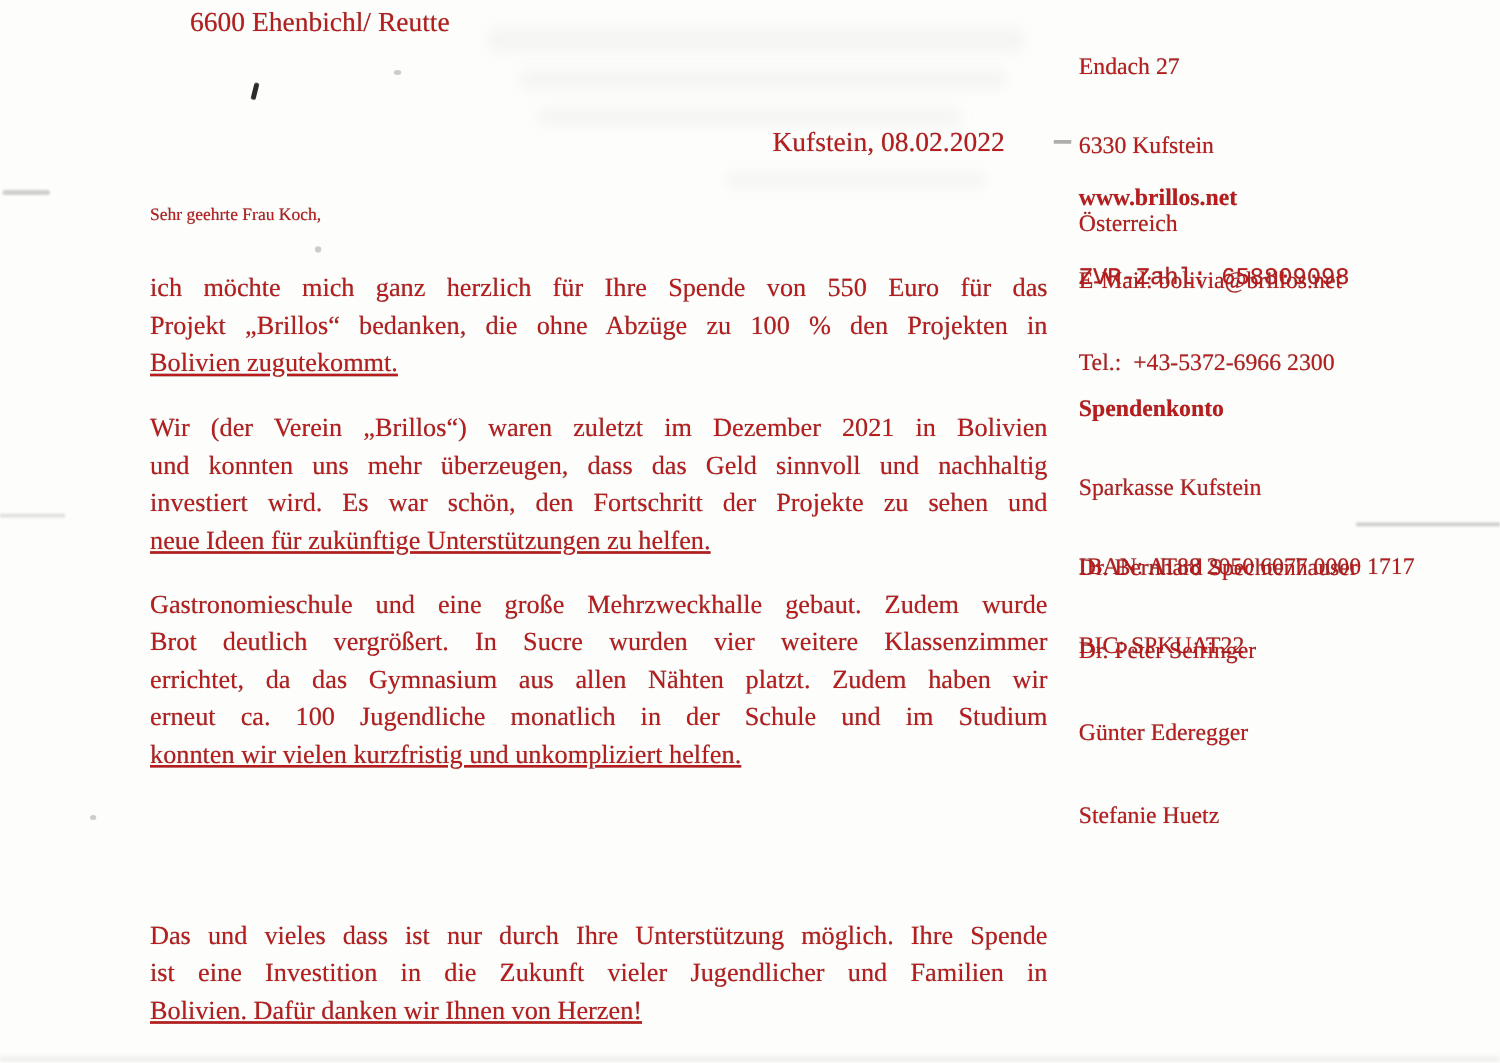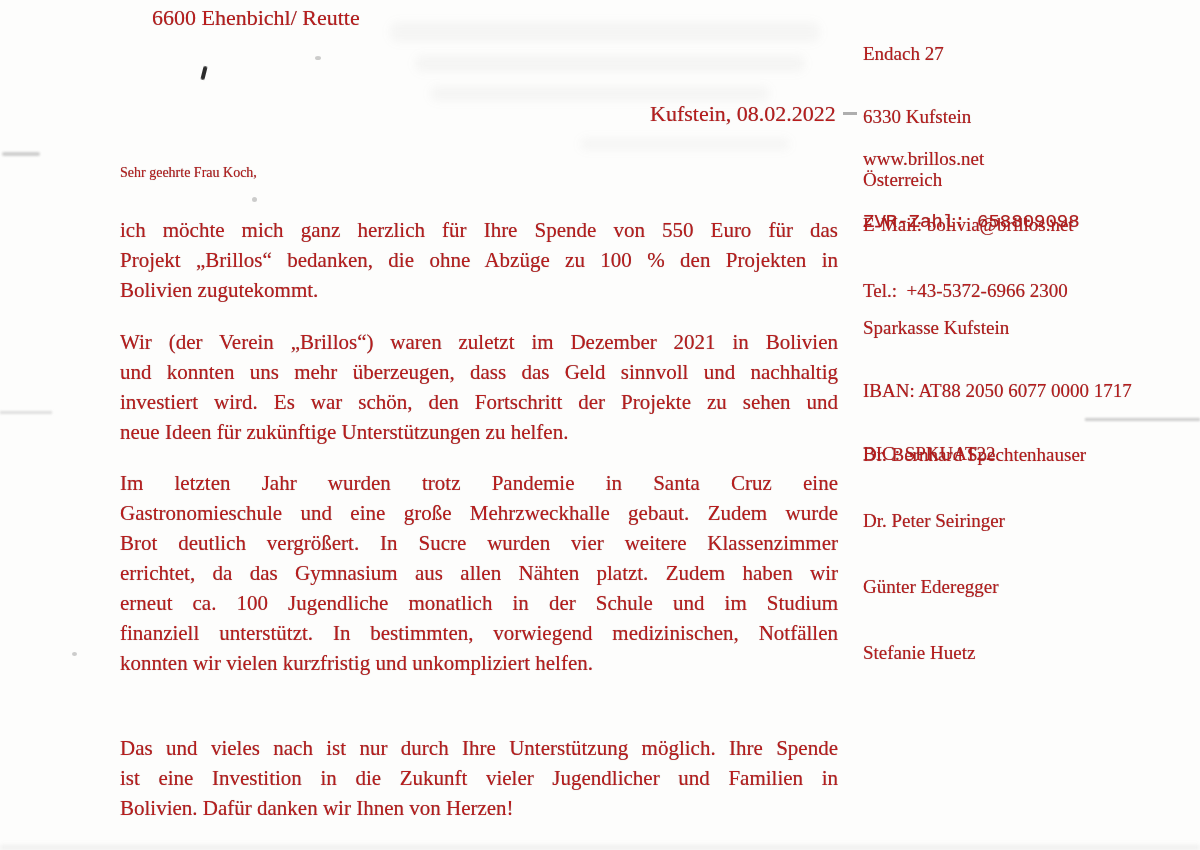--- a/index.html
+++ b/index.html
@@ -15,41 +15,41 @@
     background: #fdfdfc;
     color: #1c1c1c;
   }
   .abs { position: absolute; }
   .scan-text {
     color: #b91c1c;
     text-shadow: 0 0 0.7px rgba(40,40,40,0.55);
   }
   
   .sender-line { left: 152px; top: 5px; font-size: 22px; white-space: nowrap; }
-  .date-line   { left: 618px; top: 101px; font-size: 22px; white-space: nowrap; margin-left: 32px; }
+  .date-line   { left: 618px; top: 101px; font-size: 22px; white-space: nowrap; }
   .salutation  { left: 120px; top: 165px; font-size: 14px; white-space: nowrap; }
   .para {
     left: 120px; width: 718px;
     font-size: 21px; line-height: 30px;
   }
   .para .line { text-align: justify; text-align-last: justify; }
-  .para .line.last { text-align-last: left; }
+  .para .line.last { text-align-last: left; text-decoration: underline; }
   .p1 { top: 215px; }
   .p2 { top: 327px; }
   .p3 { top: 468px; }
   .p4 { top: 733px; }
   
   .sidebar { left: 863px; top: 0; width: 335px; font-size: 19px; }
   .sb-block { position: absolute; left: 0; width: 335px; white-space: pre-wrap; }
   .sb-addr    { top: 1px;   line-height: 21px; }
   .sb-contact { top: 104px; line-height: 22px; }
   .sb-zvr     { top: 212px; line-height: 21px; font-family: Liberation Mono, monospace; }
   .sb-bank    { top: 275px; line-height: 21px; }
   .sb-team    { top: 400px; line-height: 22px; }
-  .bold { font-weight: normal; }
+  .bold { font-weight: bold; }
   
   .tick-mark {
     left: 202px; top: 66px; width: 4px; height: 14px;
     background: #2b2b2b; border-radius: 2px;
     transform: rotate(14deg); filter: blur(0.3px);
   }
   .dash-left   { left: 2px;   top: 152px; width: 38px;  height: 4px; background: rgba(150,150,150,0.45); filter: blur(1px); border-radius: 2px; }
   .streak-left { left: 0px;   top: 411px; width: 52px;  height: 3px; background: rgba(170,170,170,0.35); filter: blur(1px); }
   .dash-www    { left: 843px; top: 112px; width: 14px;  height: 3px; background: rgba(110,110,110,0.55); filter: blur(0.4px); }
   .rule-names  { left: 1085px; top: 418px; width: 115px; height: 3px; background: rgba(190,190,190,0.75); filter: blur(0.8px); }
@@ -81,48 +81,47 @@
   </div>
 
   <div class="abs scan-text para p2">
     <div class="line">Wir (der Verein „Brillos“) waren zuletzt im Dezember 2021 in Bolivien</div>
     <div class="line">und konnten uns mehr überzeugen, dass das Geld sinnvoll und nachhaltig</div>
     <div class="line">investiert wird. Es war schön, den Fortschritt der Projekte zu sehen und</div>
     <div class="line last">neue Ideen für zukünftige Unterstützungen zu helfen.</div>
   </div>
 
   <div class="abs scan-text para p3">
-    <div class="line">Im letzten Jahr wurden trotz Pandemie in Santa Cruz eine</div>
     <div class="line">Gastronomieschule und eine große Mehrzweckhalle gebaut. Zudem wurde</div>
     <div class="line">Brot deutlich vergrößert. In Sucre wurden vier weitere Klassenzimmer</div>
     <div class="line">errichtet, da das Gymnasium aus allen Nähten platzt. Zudem haben wir</div>
     <div class="line">erneut ca. 100 Jugendliche monatlich in der Schule und im Studium</div>
-    <div class="line">finanziell unterstützt. In bestimmten, vorwiegend medizinischen, Notfällen</div>
     <div class="line last">konnten wir vielen kurzfristig und unkompliziert helfen.</div>
   </div>
 
   <div class="abs scan-text para p4">
-    <div class="line">Das und vieles nach ist nur durch Ihre Unterstützung möglich. Ihre Spende</div>
+    <div class="line">Das und vieles dass ist nur durch Ihre Unterstützung möglich. Ihre Spende</div>
     <div class="line">ist eine Investition in die Zukunft vieler Jugendlicher und Familien in</div>
     <div class="line last">Bolivien. Dafür danken wir Ihnen von Herzen!</div>
   </div>
 
   <aside class="abs sidebar scan-text">
     <div class="sb-block sb-addr">
       <div>Endach 27</div>
       <div>6330 Kufstein</div>
       <div>Österreich</div>
     </div>
     <div class="sb-block sb-contact">
       <div class="bold">www.brillos.net</div>
       <div>E-Mail: bolivia@brillos.net</div>
       <div>Tel.:  +43-5372-6966 2300</div>
     </div>
     <div class="sb-block sb-zvr">ZVR-Zahl: 658809098</div>
     <div class="sb-block sb-bank">
+      <div class="bold">Spendenkonto</div>
       <div>Sparkasse Kufstein</div>
       <div>IBAN: AT88 2050 6077 0000 1717</div>
       <div>BIC: SPKUAT22</div>
     </div>
     <div class="sb-block sb-team">
       <div>Dr. Bernhard Spechtenhauser</div>
       <div>Dr. Peter Seiringer</div>
       <div>Günter Ederegger</div>
       <div>Stefanie Huetz</div>
     </div>

